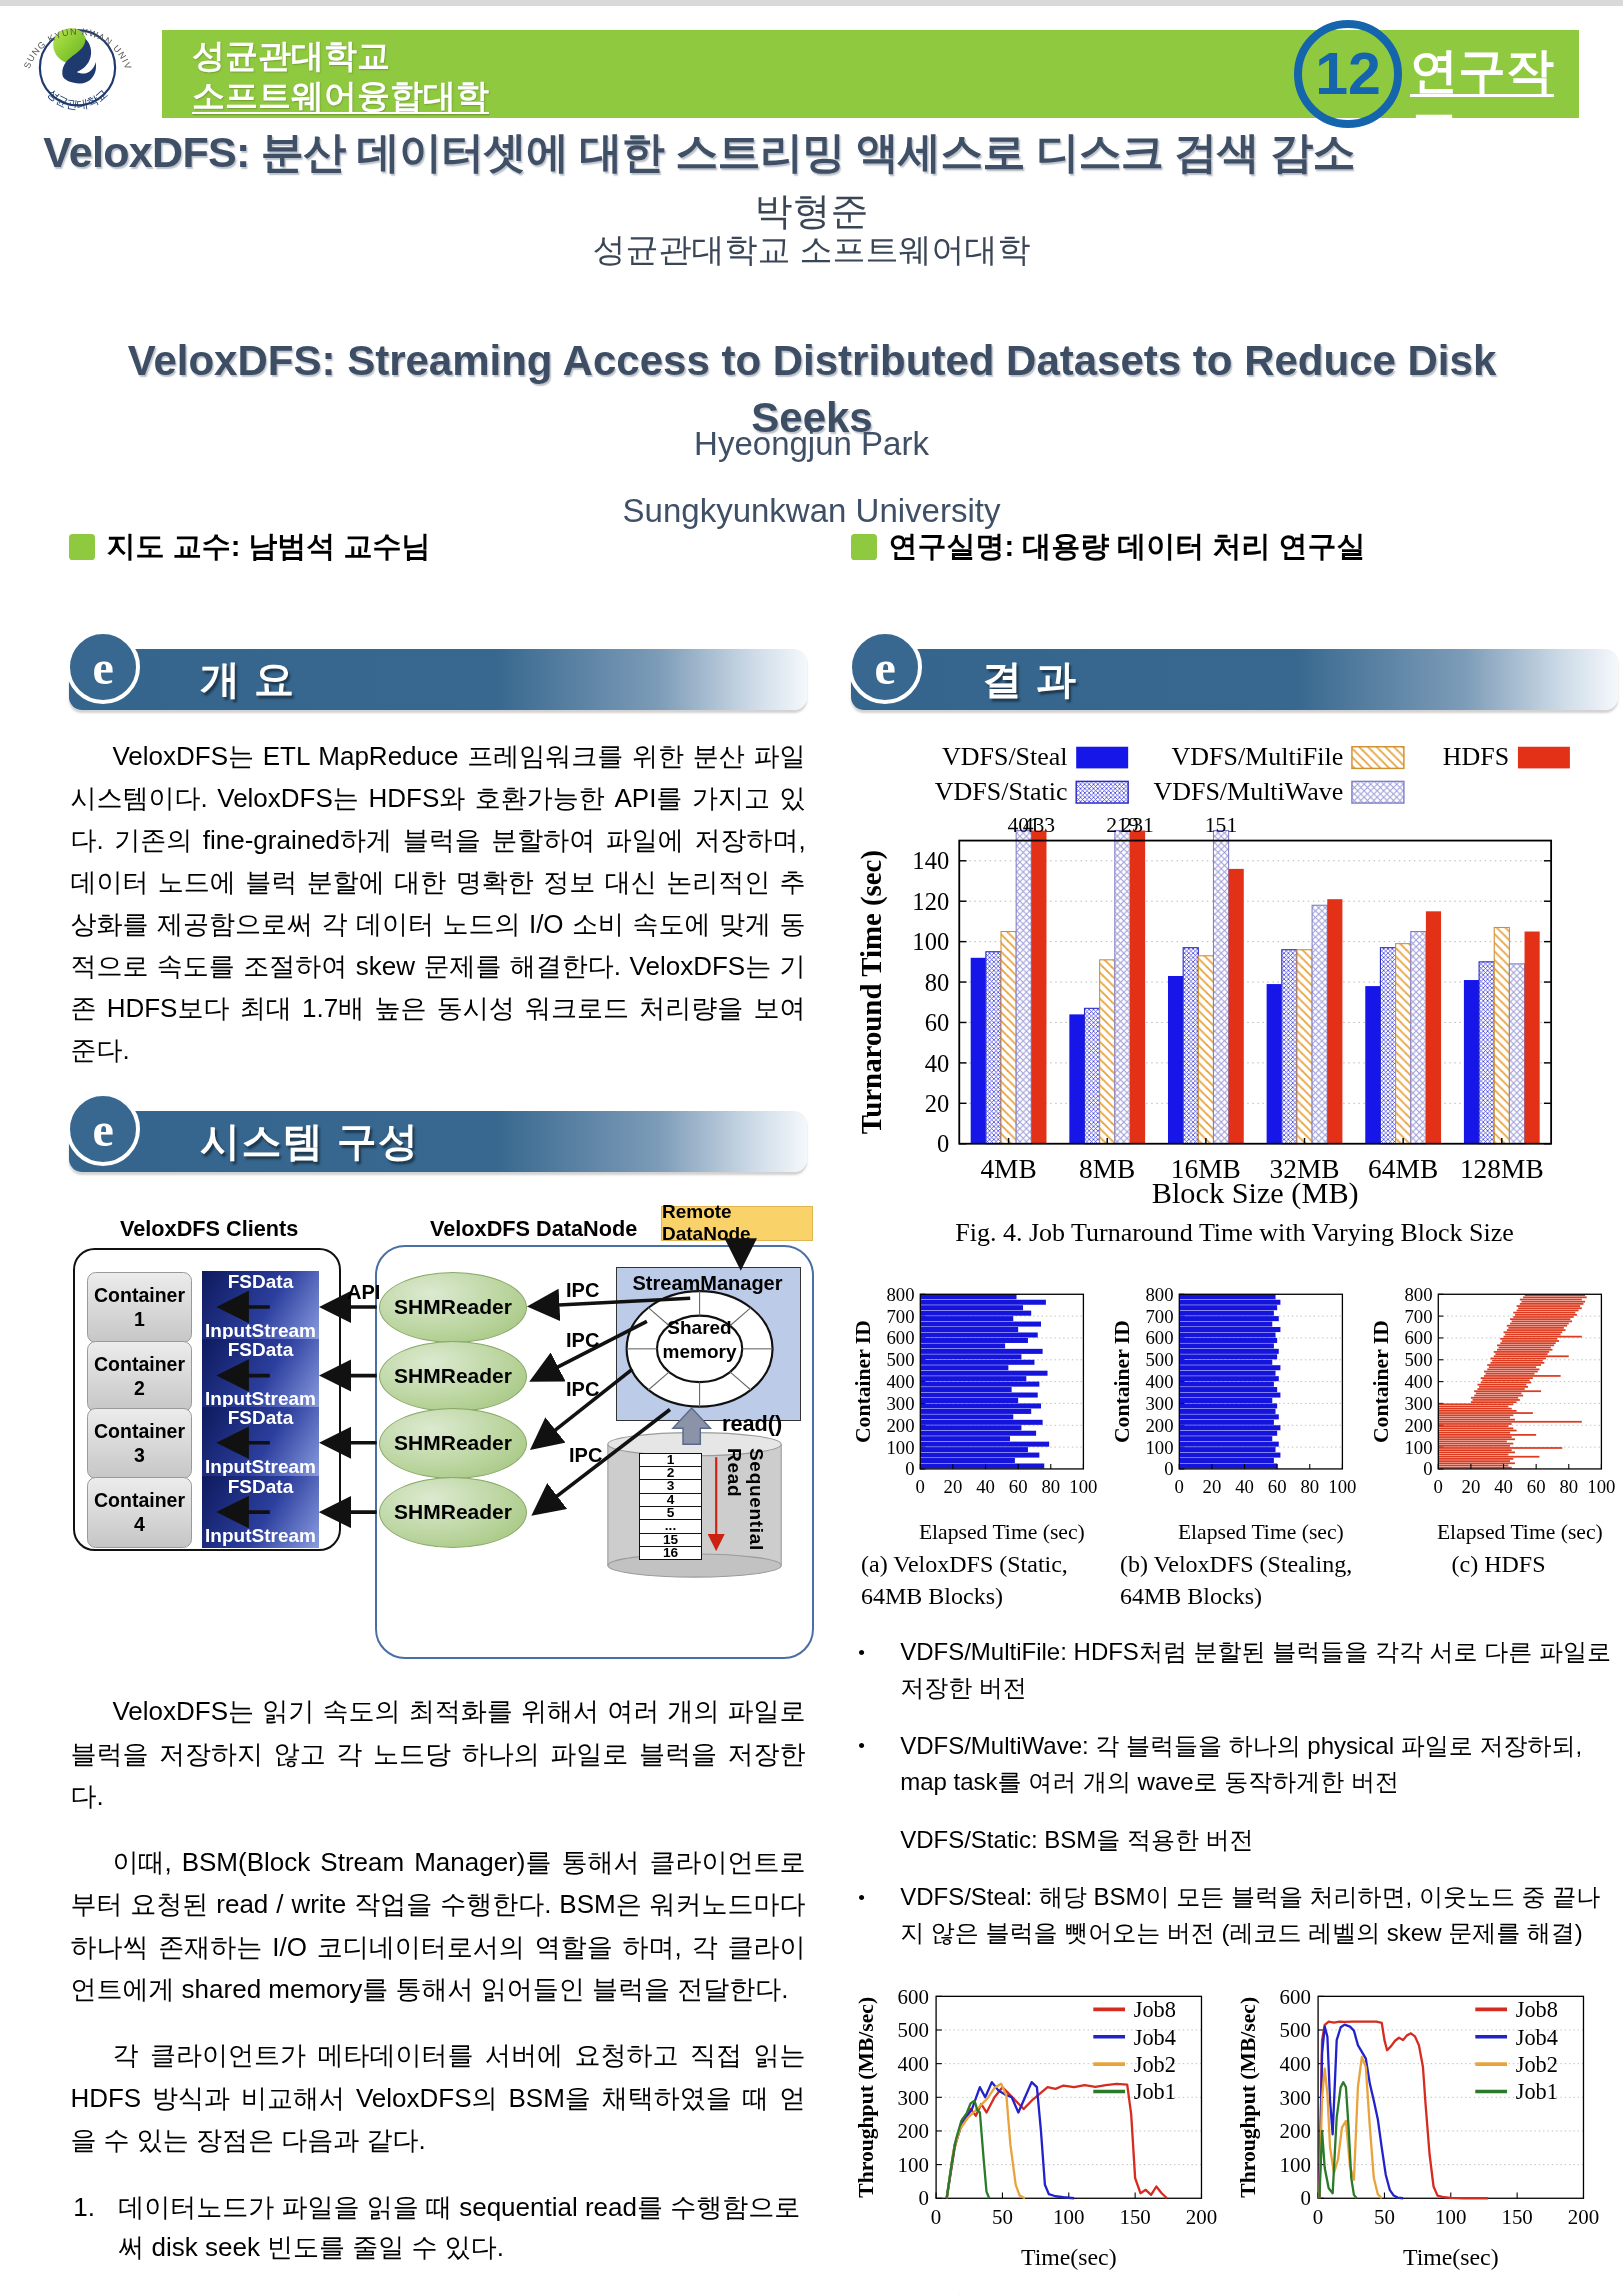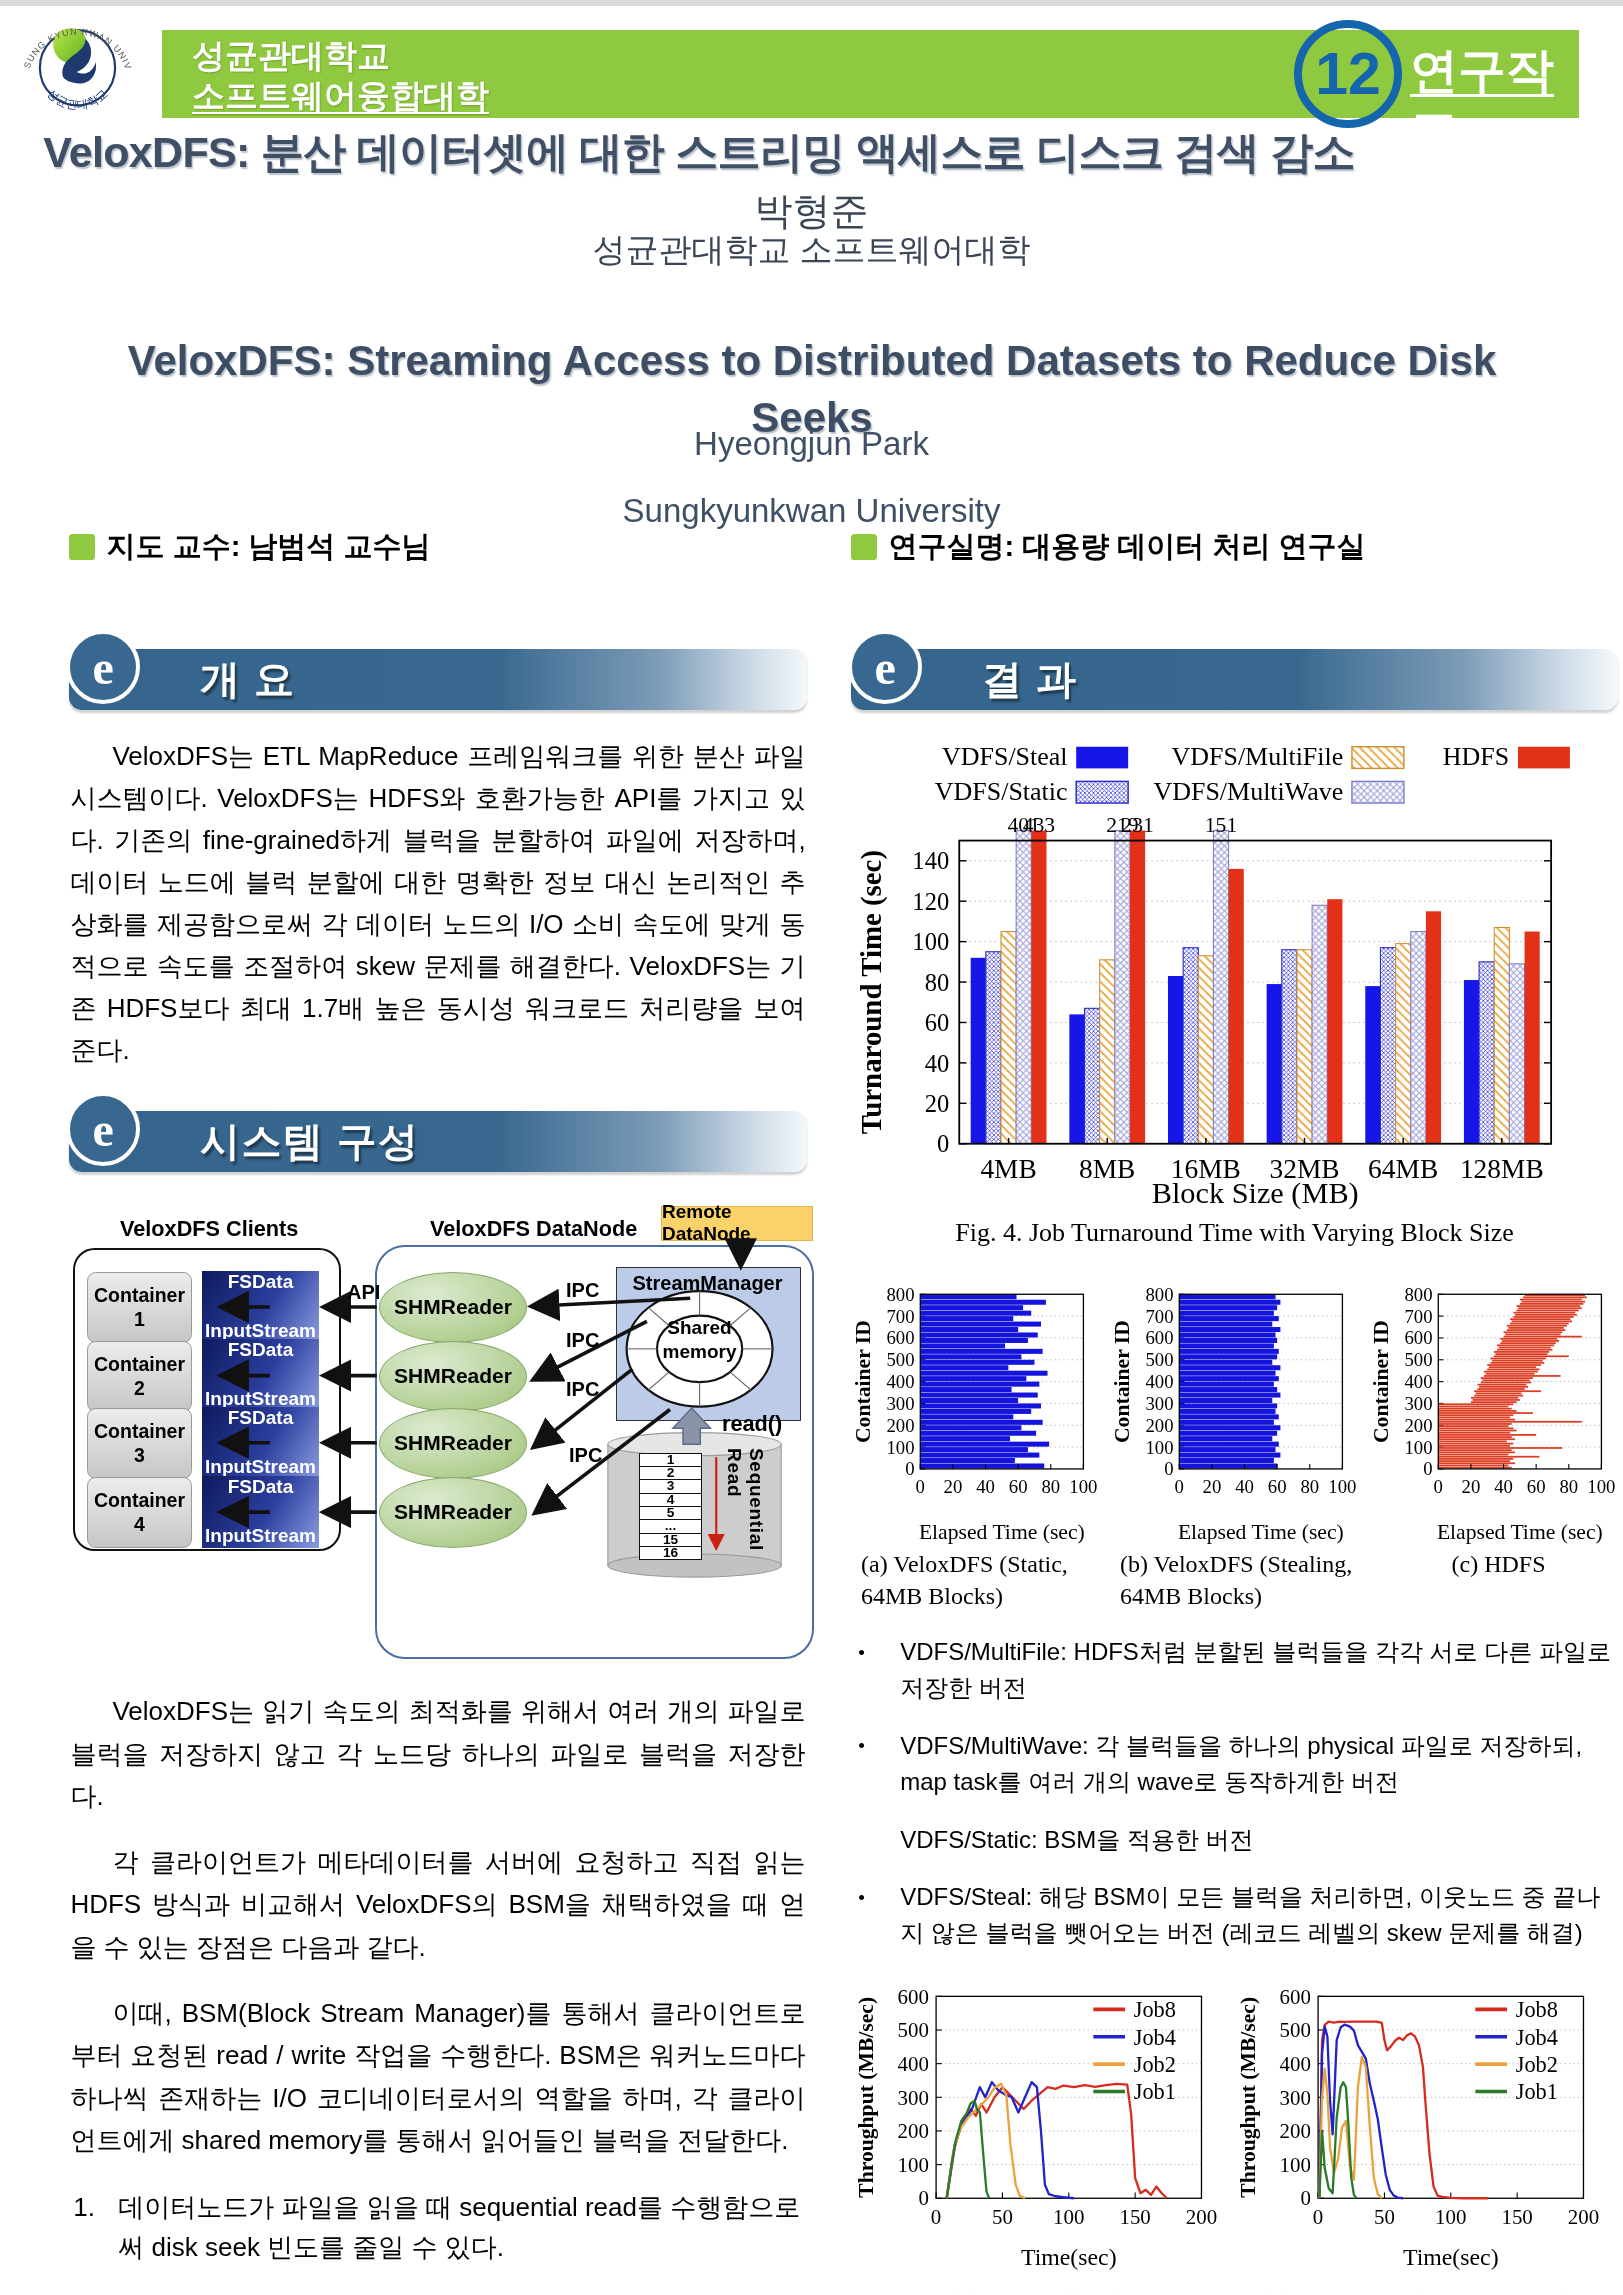--- a/index.html
+++ b/index.html
@@ -269,22 +269,22 @@
       </div>
 
       <div class="dlabel" style="left:278px;top:81px;font-size:20px;">API</div>
       <div class="dlabel" style="left:497px;top:79px;font-size:20px;">IPC</div>
       <div class="dlabel" style="left:497px;top:129px;font-size:20px;">IPC</div>
       <div class="dlabel" style="left:497px;top:178px;font-size:20px;">IPC</div>
       <div class="dlabel" style="left:500px;top:244px;font-size:20px;">IPC</div>
     </div>
 
     <p class="body-par">VeloxDFS는 읽기 속도의 최적화를 위해서 여러 개의 파일로 블럭을 저장하지 않고 각 노드당 하나의 파일로 블럭을 저장한다.</p>
+    <p class="body-par">이때, BSM(Block Stream Manager)를 통해서 클라이언트로부터 요청된 read / write 작업을 수행한다. BSM은 워커노드마다 하나씩 존재하는 I/O 코디네이터로서의 역할을 하며, 각 클라이언트에게 shared memory를 통해서 읽어들인 블럭을 전달한다.</p>
     <p class="body-par">각 클라이언트가 메타데이터를 서버에 요청하고 직접 읽는 HDFS 방식과 비교해서 VeloxDFS의 BSM을 채택하였을 때 얻을 수 있는 장점은 다음과 같다.</p>
-    <p class="body-par">이때, BSM(Block Stream Manager)를 통해서 클라이언트로부터 요청된 read / write 작업을 수행한다. BSM은 워커노드마다 하나씩 존재하는 I/O 코디네이터로서의 역할을 하며, 각 클라이언트에게 shared memory를 통해서 읽어들인 블럭을 전달한다.</p>
 
     <div class="num-item">
       <span class="no">1.</span>
       <span>데이터노드가 파일을 읽을 때 sequential read를 수행함으로써 disk seek 빈도를 줄일 수 있다.</span>
     </div>
     <div class="num-item">
       <span class="no">2.</span>
       <span>각 클라이언트가 데이터노드에게 메타데이터를 요청할 때 필요한 정보의 양이 줄어든다.</span>
     </div>
 

